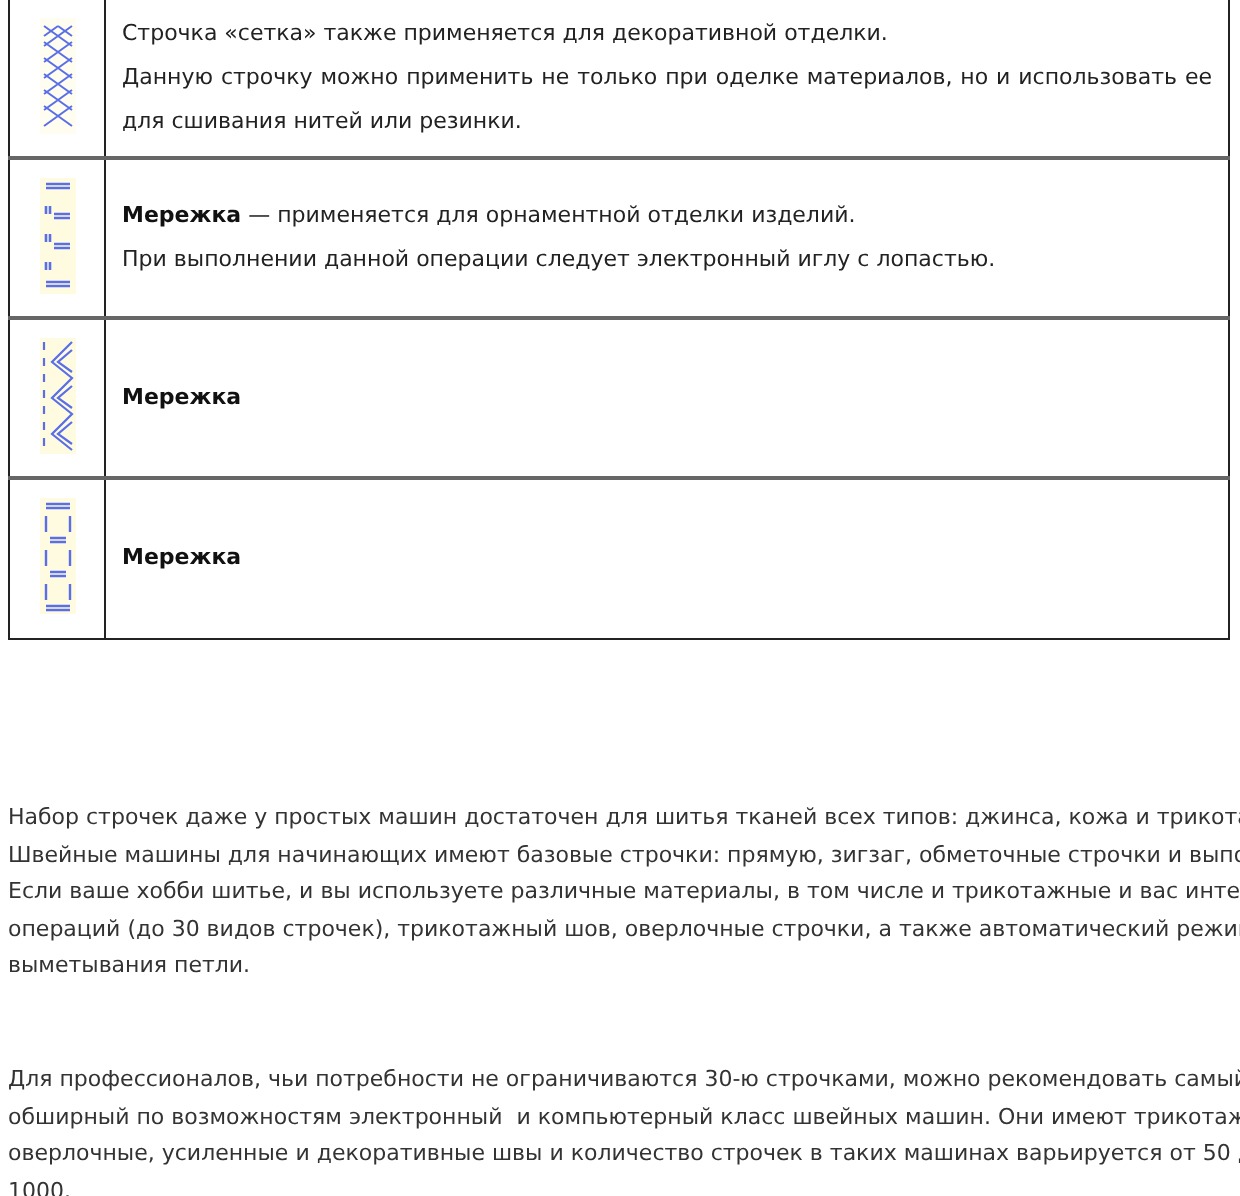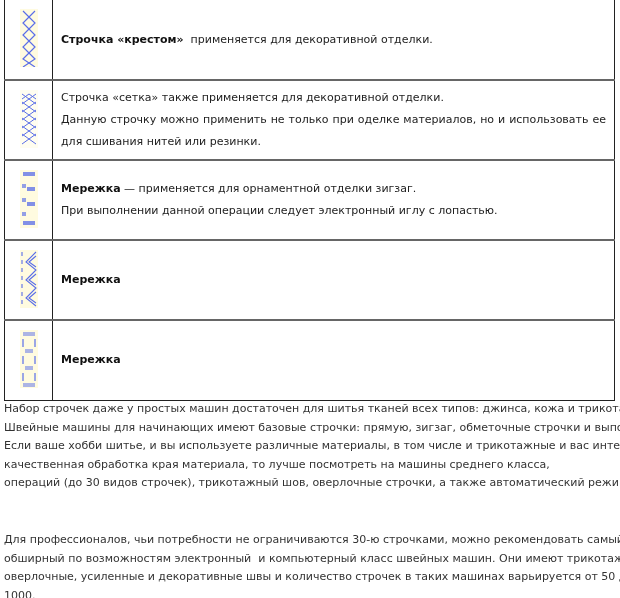--- a/index.html
+++ b/index.html
@@ -19,35 +19,20 @@
   .para { position:absolute; left:4px; width:610px; line-height:18.6px; color:#333; }
   .p1 { top:400px; }
   .p2 { top:531px; }
   .line { display:block; white-space:nowrap; }
 </style>
 </head>
 <body>
 
 <table class="tbl">
   <tbody>
-      <tr class="r1 first">
-    <td class="ic">
-      <span class="icbox">
-        <svg width="18" height="58" viewBox="0 0 18 58">
-          <g stroke="#5a6ee8" stroke-width="1.2" fill="none">
-            <path d="M3,2 L15,14 L3,26 L15,38 L3,50 L15,58"></path>
-            <path d="M15,2 L3,14 L15,26 L3,38 L15,50 L3,58"></path>
-          </g>
-        </svg>
-      </span>
-    </td>
-    <td class="tx">
-      <b>Строчка «крестом»</b><span style="white-space:pre">  применяется для декоративной отделки.</span>
-    </td>
-  </tr>
   <tr class="sep">
     <td class="ic">
       <span class="icbox" style="background:#fffdf0">
         <svg width="18" height="58" viewBox="0 0 18 58">
           <g stroke="#5a6ee8" stroke-width="1" fill="none">
             <path d="M2,4 L16,14 M16,4 L2,14 M2,12 L16,22 M16,12 L2,22 M2,20 L16,30 M16,20 L2,30 M2,28 L16,38 M16,28 L2,38 M2,36 L16,46 M16,36 L2,46 M2,44 L16,54 M16,44 L2,54"></path>
             <path d="M9,4 L16,9 M9,4 L2,9"></path>
           </g>
         </svg>
       </span>
@@ -67,21 +52,21 @@
             <path d="M7,18 H15 M7,20 H15"></path>
             <path d="M3,28 V32 M5,28 V32"></path>
             <path d="M7,33 H15 M7,35 H15"></path>
             <path d="M3,42 V46 M5,42 V46"></path>
             <path d="M3,52 H15 M3,54 H15"></path>
           </g>
         </svg>
       </span>
     </td>
     <td class="tx">
-      <span class="line"><b>Мережка</b><span> — применяется для орнаментной отделки зигзаг.</span></span>
+      <span class="line"><b>Мережка</b><span> — применяется для орнаментной отделки изделий.</span></span>
       <span class="line">При выполнении данной операции следует электронный иглу с лопастью.</span>
     </td>
   </tr>
   <tr class="sep">
     <td class="ic">
       <span class="icbox">
         <svg width="18" height="58" viewBox="0 0 18 58">
           <g stroke="#5a6ee8" stroke-width="1.1" fill="none">
             <path d="M2,2 V6 M2,10 V14 M2,18 V22 M2,26 V30 M2,34 V38 M2,42 V46 M2,50 V54"></path>
             <path d="M16,2 L6,12 L16,20 L6,30 L16,38 L6,48 L16,56"></path>
@@ -114,22 +99,22 @@
       <b>Мережка</b>
     </td>
   </tr>
 </tbody>
   </table>
 
 <div class="para p1">
   <span class="line">Набор строчек даже у простых машин достаточен для шитья тканей всех типов: джинса, кожа и трикотаж.</span>
   <span class="line">Швейные машины для начинающих имеют базовые строчки: прямую, зигзаг, обметочные строчки и выполняют</span>
   <span class="line">Если ваше хобби шитье, и вы используете различные материалы, в том числе и трикотажные и вас интересует</span>
-  <span class="line">качественная обработка края материала, то лучше посмотреть на машины среднего класса,</span>
   <span class="line">операций (до 30 видов строчек), трикотажный шов, оверлочные строчки, а также автоматический режим</span>
+  <span class="line">выметывания петли.</span>
 </div>
 
 <div class="para p2">
   <span class="line">Для профессионалов, чьи потребности не ограничиваются 30-ю строчками, можно рекомендовать самый</span>
   <span class="line" style="white-space:pre">обширный по возможностям электронный  и компьютерный класс швейных машин. Они имеют трикотажные,</span>
   <span class="line">оверлочные, усиленные и декоративные швы и количество строчек в таких машинах варьируется от 50 до</span>
   <span class="line">1000.</span>
 </div>
 
 </body></html>

